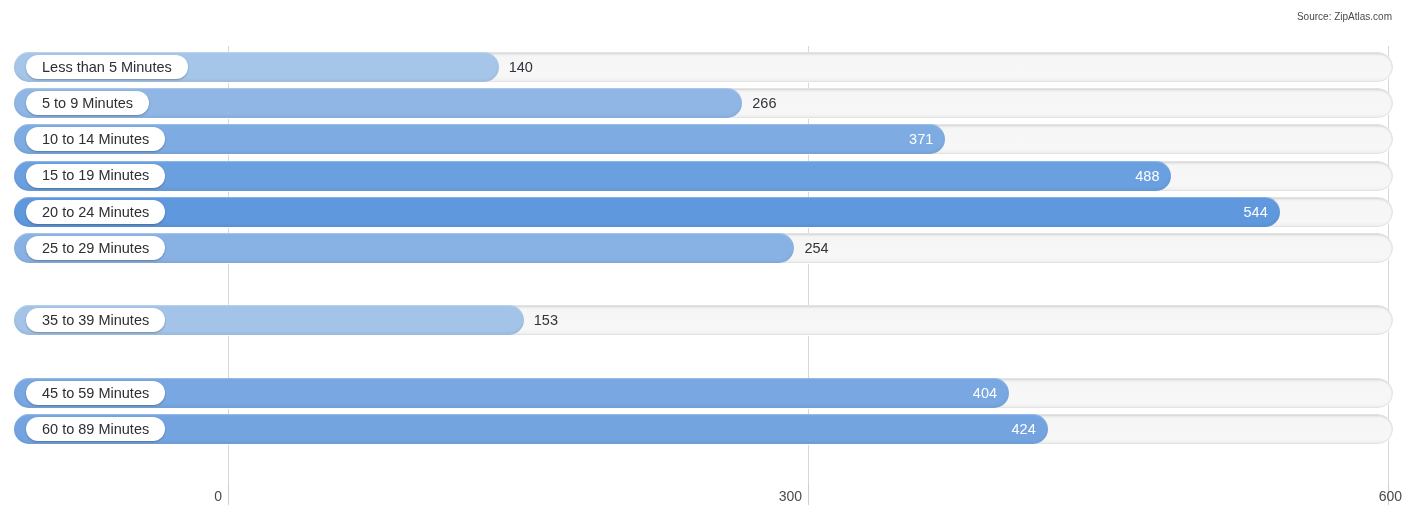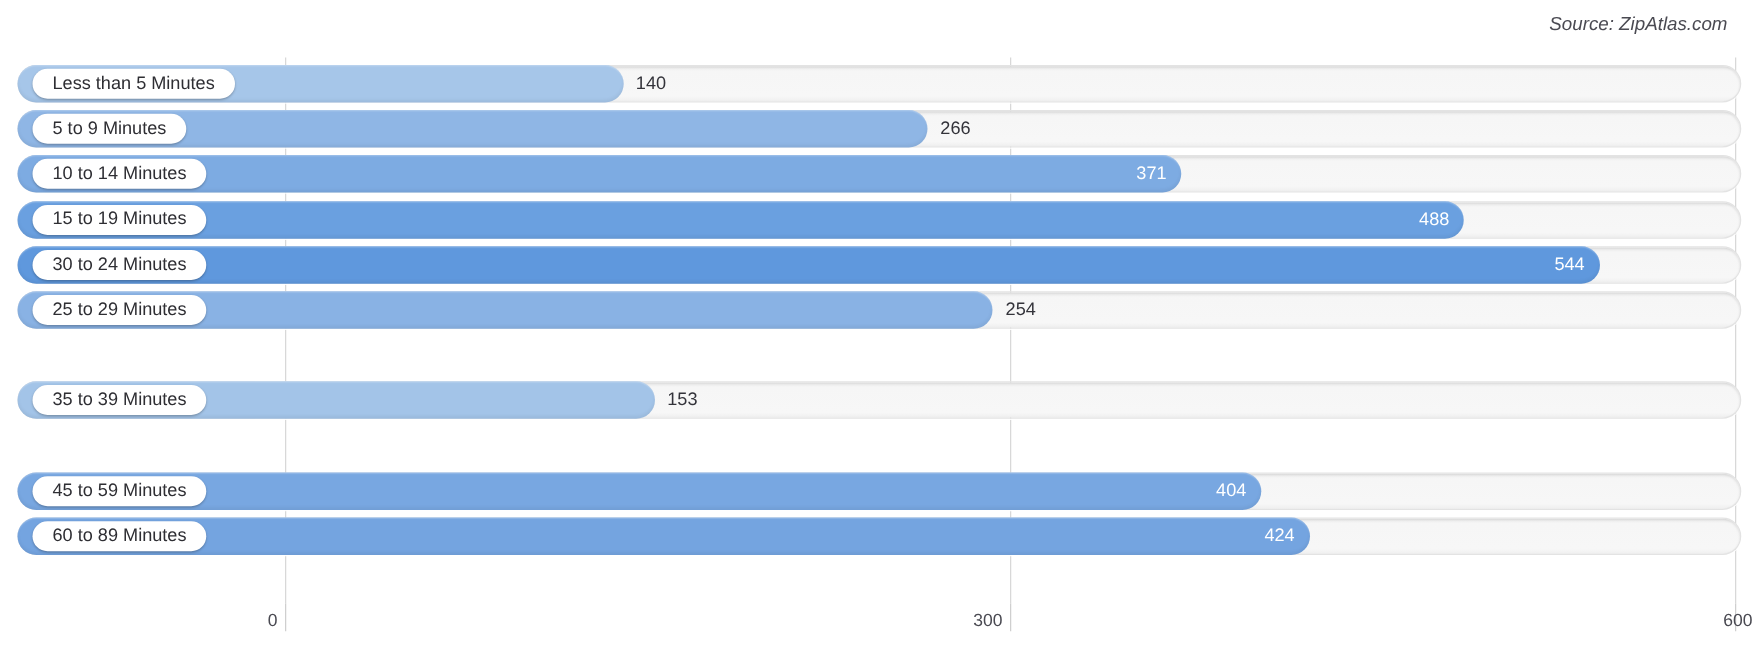--- a/index.html
+++ b/index.html
@@ -27,24 +27,23 @@
     left: 12px;
     top: 8px;
     font-size: 20.5px;
     letter-spacing: 0.2px;
     color: #3c3c44;
     font-weight: 400;
     white-space: nowrap;
   }
   #source-label {
     position: absolute;
-    right: 24px;
+    right: 14px;
     top: 11px;
-    font-size: 15px;
-    font-style: italic;
+    font-size: 10px;
     color: #4a4a52;
     white-space: nowrap;
   }
 
   
   #plot {
     position: absolute;
     left: 0;
     top: 46px;
     width: 1406px;
@@ -208,21 +207,21 @@
         <div class="fill" style="width: 1157.47px; background: rgb(106, 160, 224);"></div>
         <div class="label-pill">
           <span class="cat-text">15 to 19 Minutes</span>
         </div>
         <div class="value inside" style="left: 1085.47px; width: 60px;">488</div>
       </div>
       <div class="row" style="top: 150.8px;">
         <div class="track"></div>
         <div class="fill" style="width: 1265.73px; background: rgb(95, 152, 221);"></div>
         <div class="label-pill">
-          <span class="cat-text">30 to 24 Minutes</span>
+          <span class="cat-text">20 to 24 Minutes</span>
         </div>
         <div class="value inside" style="left: 1193.73px; width: 60px;">544</div>
       </div>
       <div class="row" style="top: 187px;">
         <div class="track"></div>
         <div class="fill" style="width: 780.467px; background: rgb(137, 178, 228);"></div>
         <div class="label-pill">
           <span class="cat-text">25 to 29 Minutes</span>
         </div>
         <div class="value outside" style="left: 790.467px;">254</div>

